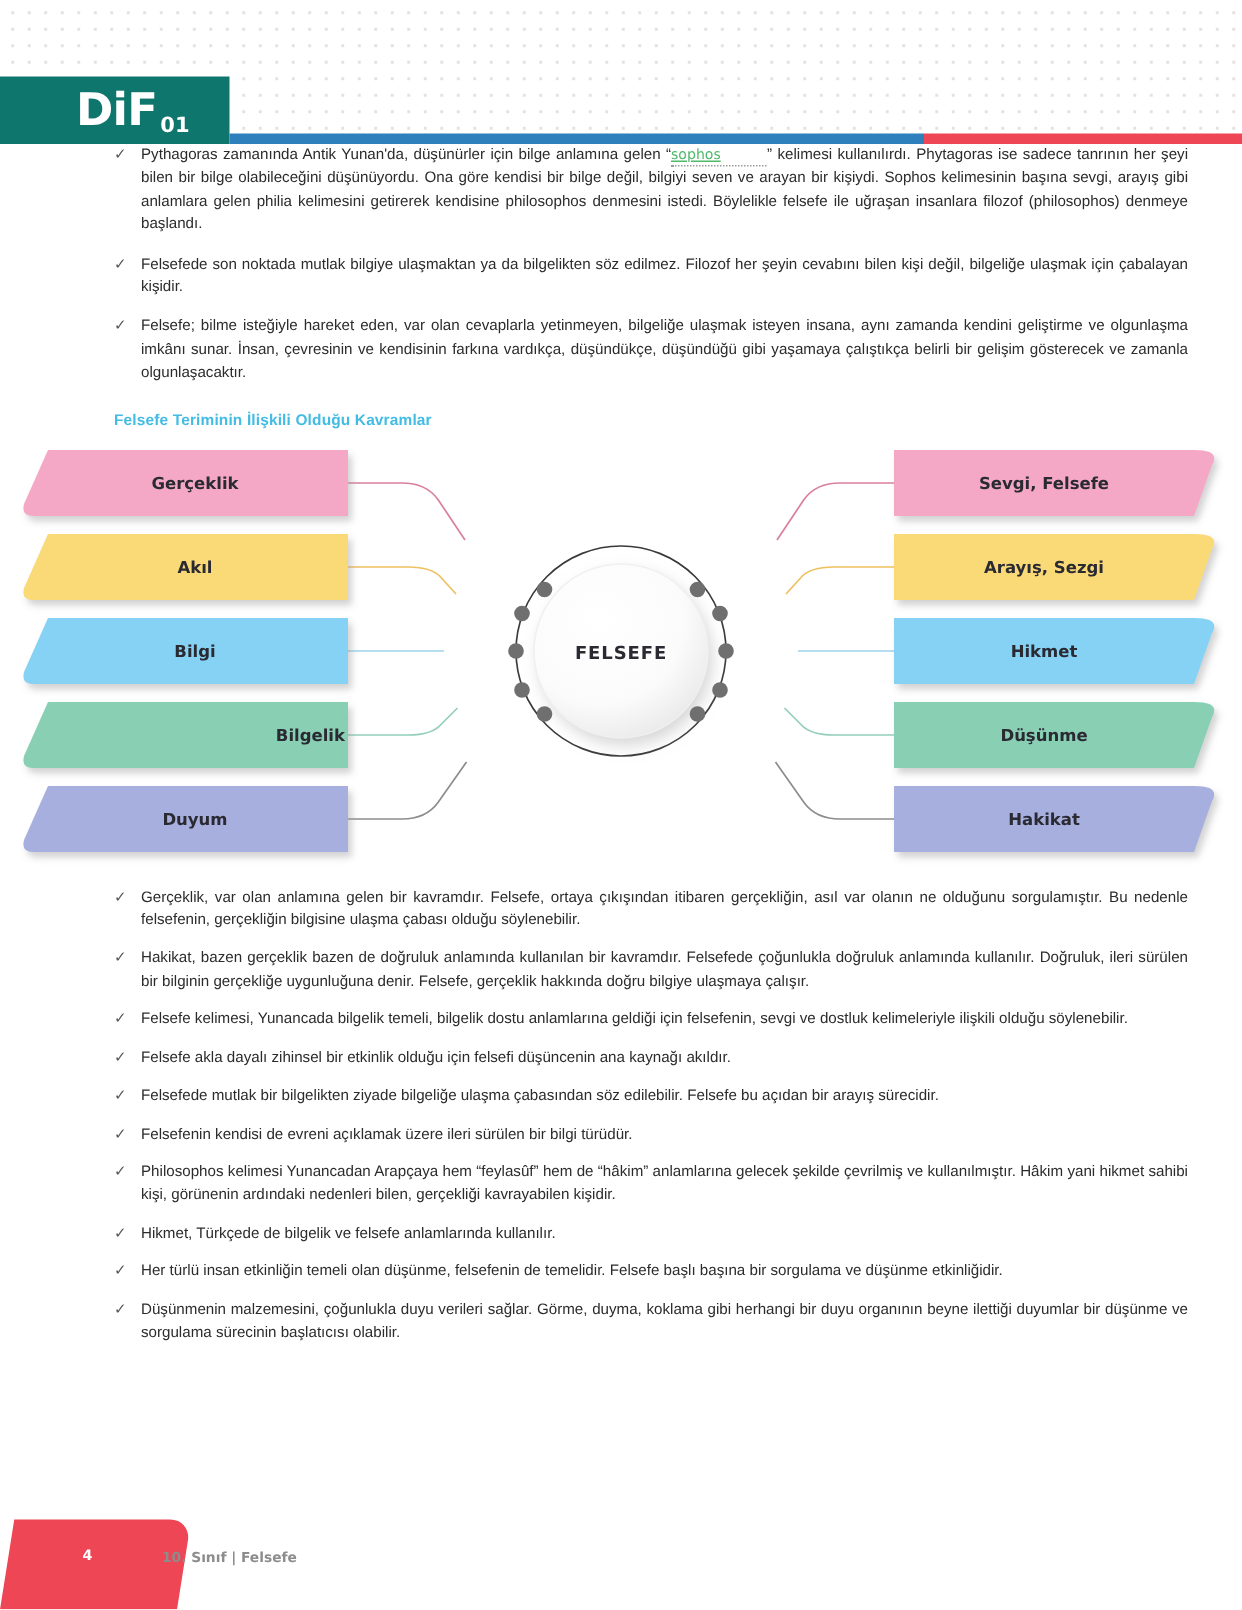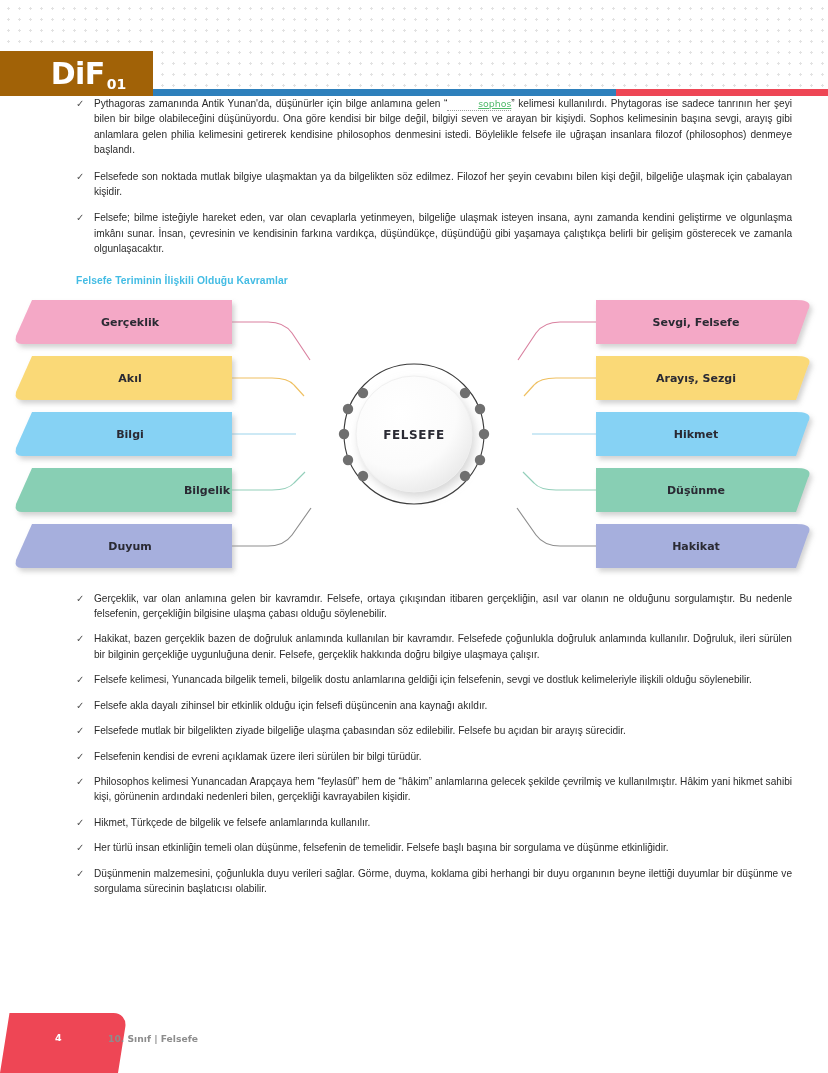--- a/index.html
+++ b/index.html
@@ -30,21 +30,21 @@
     background-position: 3px 3px;
   }
 
   
   .header { position: absolute; left: 0; top: 51px; width: 828px; height: 45px; }
 
   .dif-badge {
     position: absolute;
     left: 0; top: 0;
     width: 153px; height: 45px;
-    background: #a16207;
+    background: #0f766e;
     display: flex;
     align-items: center;
     justify-content: center;
     padding-left: 24px;
   }
   .dif-text {
     color: #ffffff;
     font-family: "DejaVu Sans", sans-serif;
     font-weight: bold;
     font-size: 30px;
@@ -100,21 +100,21 @@
     left: 0; top: 0;
     font-size: 10px;
     color: #555;
     line-height: 15.4px;
   }
 
   .blank-fill {
     display: inline-block;
     position: relative;
     min-width: 64px;
-    text-align: right;
+    text-align: left;
     color: #4fb96a;
     font-family: "DejaVu Sans", sans-serif;
     font-size: 9.4px;
     border-bottom: 1.5px dotted #9a9a9a;
     line-height: 12px;
     vertical-align: baseline;
     text-decoration: underline;
   }
 
   

